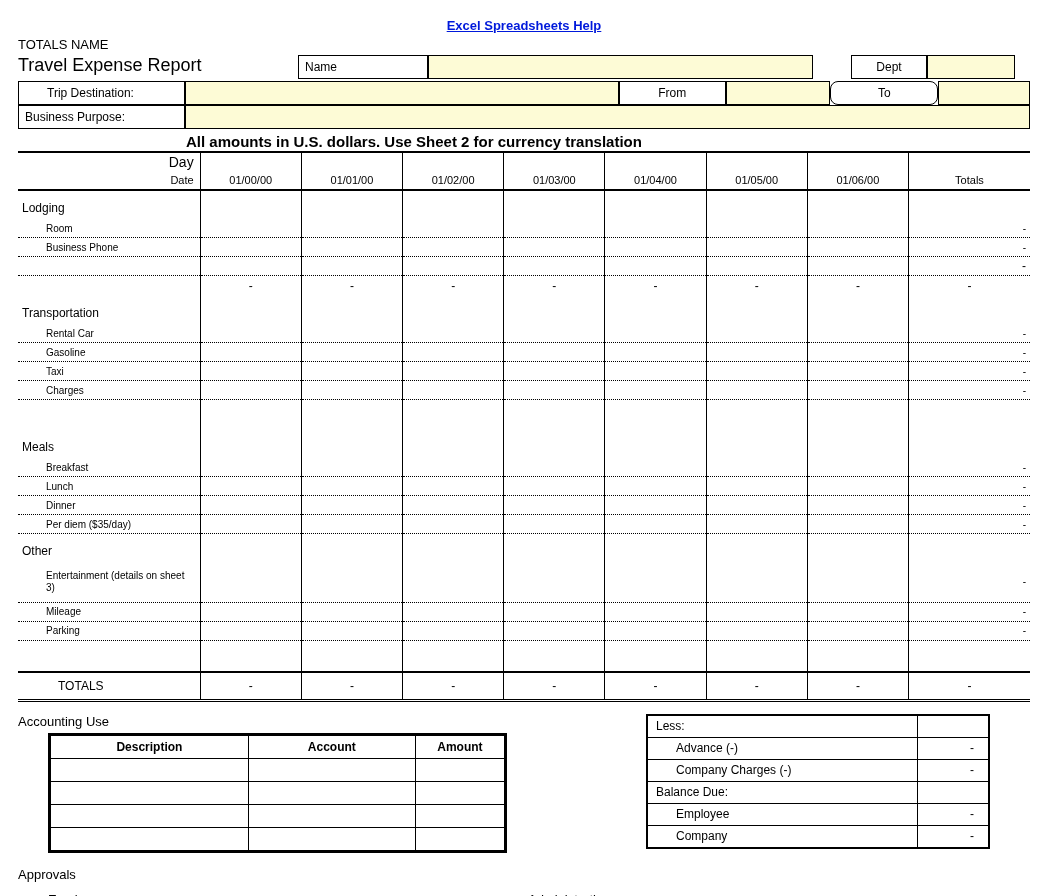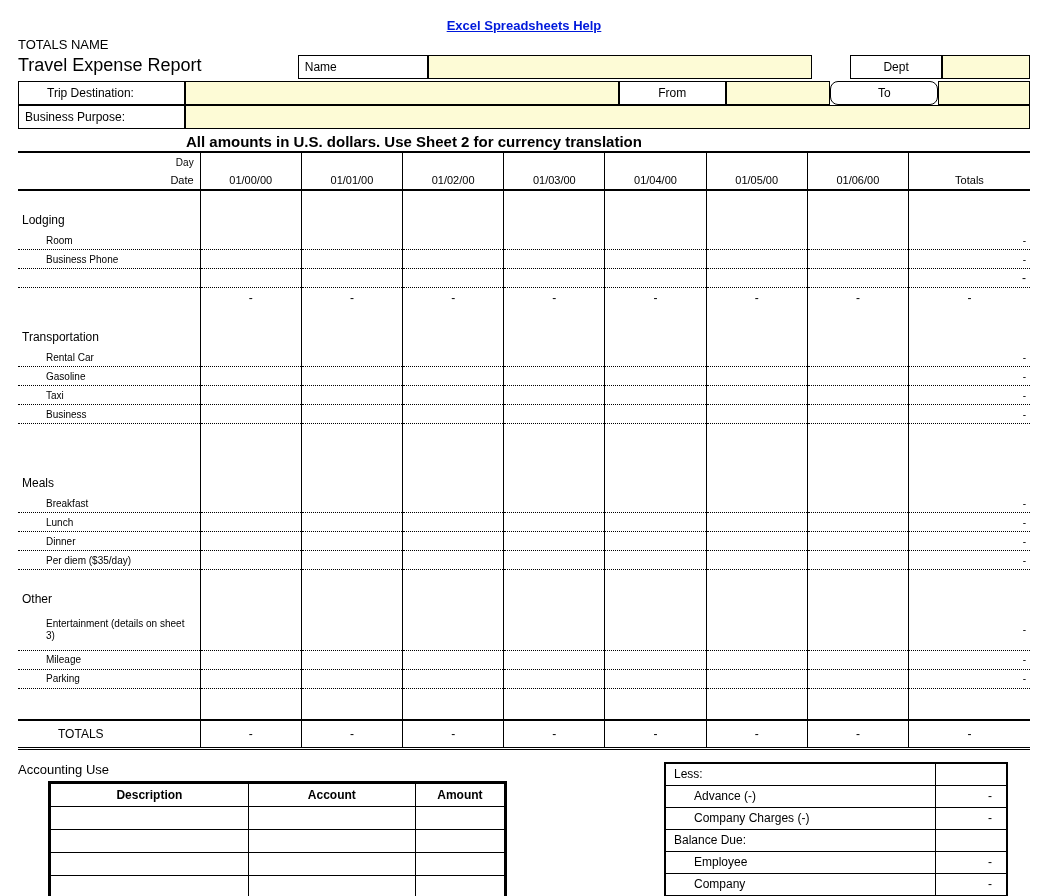--- a/index.html
+++ b/index.html
@@ -16,21 +16,21 @@
   .top-link a { color: #0019db; text-decoration: underline; font-weight: bold; font-size: 13px; }
   .header-row1 { margin-bottom: 2px; }
   .company { font-size: 13px; display: block; margin-bottom: 3px; }
   .title-row { display: flex; align-items: stretch; }
   .title { font-size: 18px; width: 260px; margin-right: 20px; }
   .h-box { border: 1px solid #000; display: flex; align-items: center; padding: 2px 6px; box-sizing: border-box; }
   .h-input { background: #fdfbd6; border: 1px solid #000; box-sizing: border-box; height: 24px; }
   .title-name-label { width: 130px; }
   .title-name-input { width: 385px; }
   .title-dept-spacer { width: 38px; border: none; background: transparent; }
-  .title-dept-label { width: 92px; justify-content: center; }
+  .title-dept-label { width: 76px; justify-content: center; }
   .title-dept-input { width: 88px; }
   .row2, .row3 { display: flex; margin-top: 0; }
   .row2 .lbl { width: 167px; padding-left: 28px; }
   .row2 .big-input { width: 435px; }
   .row2 .from-box { width: 107px; justify-content: center; }
   .row2 .from-input { width: 105px; }
   .row2 .to-box { width: 108px; justify-content: center; border-radius: 8px; }
   .row2 .to-input { width: 92px; }
   .row3 .lbl { width: 167px; }
   .row3 .big-input { flex: 1; }
@@ -39,26 +39,26 @@
   table.expense { border-collapse: collapse; width: 100%; table-layout: fixed; }
   table.expense td, table.expense th {
     padding: 0 4px;
     height: 18px;
     vertical-align: middle;
     overflow: hidden;
   }
   .col-lbl { width: 180px; }
   .col-day { width: 100px; text-align: center; }
   .col-tot { width: 120px; text-align: right; }
-  .day-header td { border-top: 2px solid #000; border-left: 1px solid #000; border-right: 1px solid #000; font-size: 10px; text-align: center; }
+  .day-header td { border-top: 2px solid #000; border-left: 1px solid #000; border-right: 1px solid #000; font-size: 14px; text-align: center; }
   .date-header td { border-bottom: 2px solid #000; border-left: 1px solid #000; border-right: 1px solid #000; font-size: 11px; text-align: center; }
   .day-header td.lbl-cell, .date-header td.lbl-cell { border-left: none; text-align: right; padding-right: 6px; }
   .day-header td.last-blank, .date-header td.last-blank { border-right: none; }
 
-  tr.section td { border: none; height: 22px; font-size: 12px; padding-top: 18px; }
+  tr.section td { border: none; height: 22px; font-size: 12px; padding-top: 6px; }
   tr.section td.num { border-left: 1px solid #000; border-right: 1px solid #000; }
 
   tr.item td { font-size: 10px; height: 18px; }
   tr.item td.lbl-cell { border-bottom: 1px dotted #000; padding-left: 28px; }
   tr.item td.num { border-left: 1px solid #000; border-right: 1px solid #000; border-bottom: 1px dotted #000; text-align: right; }
   tr.item td.tot { border-bottom: 1px dotted #000; text-align: right; }
 
   tr.blank td.lbl-cell { border-bottom: 1px dotted #000; }
   tr.blank td.num { border-left: 1px solid #000; border-right: 1px solid #000; border-bottom: 1px dotted #000; }
   tr.blank td.tot { border-bottom: 1px dotted #000; text-align: right; }
@@ -69,21 +69,21 @@
   tr.subtotal td.tot { text-align: center; font-size: 12px; }
 
   tr.gap td { height: 30px; }
   tr.gap td.num { border-left: 1px solid #000; border-right: 1px solid #000; }
 
   tr.totals td { border-top: 2px solid #000; border-bottom: 3px double #000; height: 26px; font-size: 12px; }
   tr.totals td.lbl-cell { padding-left: 40px; }
   tr.totals td.num { border-left: 1px solid #000; border-right: 1px solid #000; text-align: center; }
   tr.totals td.tot { text-align: center; }
 
-  .bottom { display: flex; margin-top: 12px; gap: 86px; align-items: flex-start; }
+  .bottom { display: flex; margin-top: 12px; gap: 68px; align-items: flex-start; }
   .acct-left { width: 560px; }
   .acct-title { font-size: 13px; margin-bottom: 4px; }
   table.acct { border-collapse: collapse; width: 459px; margin-left: 30px; }
   table.acct th, table.acct td { border: 1px solid #000; height: 20px; font-size: 12px; text-align: center; }
   table.acct th { border-top: 3px solid #000; border-bottom: 1px solid #000; }
   table.acct thead tr th:first-child { border-left: 3px solid #000; }
   table.acct thead tr th:last-child { border-right: 3px solid #000; }
   table.acct tbody tr td:first-child { border-left: 3px solid #000; }
   table.acct tbody tr td:last-child { border-right: 3px solid #000; }
   table.acct tbody tr:last-child td { border-bottom: 3px solid #000; }
@@ -270,21 +270,21 @@
         <td class="num"></td>
         <td class="num"></td>
         <td class="num"></td>
         <td class="num"></td>
         <td class="num"></td>
         <td class="num"></td>
         <td class="num"></td>
         <td class="tot">-</td>
       </tr>
   <tr class="item">
-        <td class="lbl-cell">Business</td>
+        <td class="lbl-cell">Charges</td>
         <td class="num"></td>
         <td class="num"></td>
         <td class="num"></td>
         <td class="num"></td>
         <td class="num"></td>
         <td class="num"></td>
         <td class="num"></td>
         <td class="tot">-</td>
       </tr>
   <tr class="gap">

